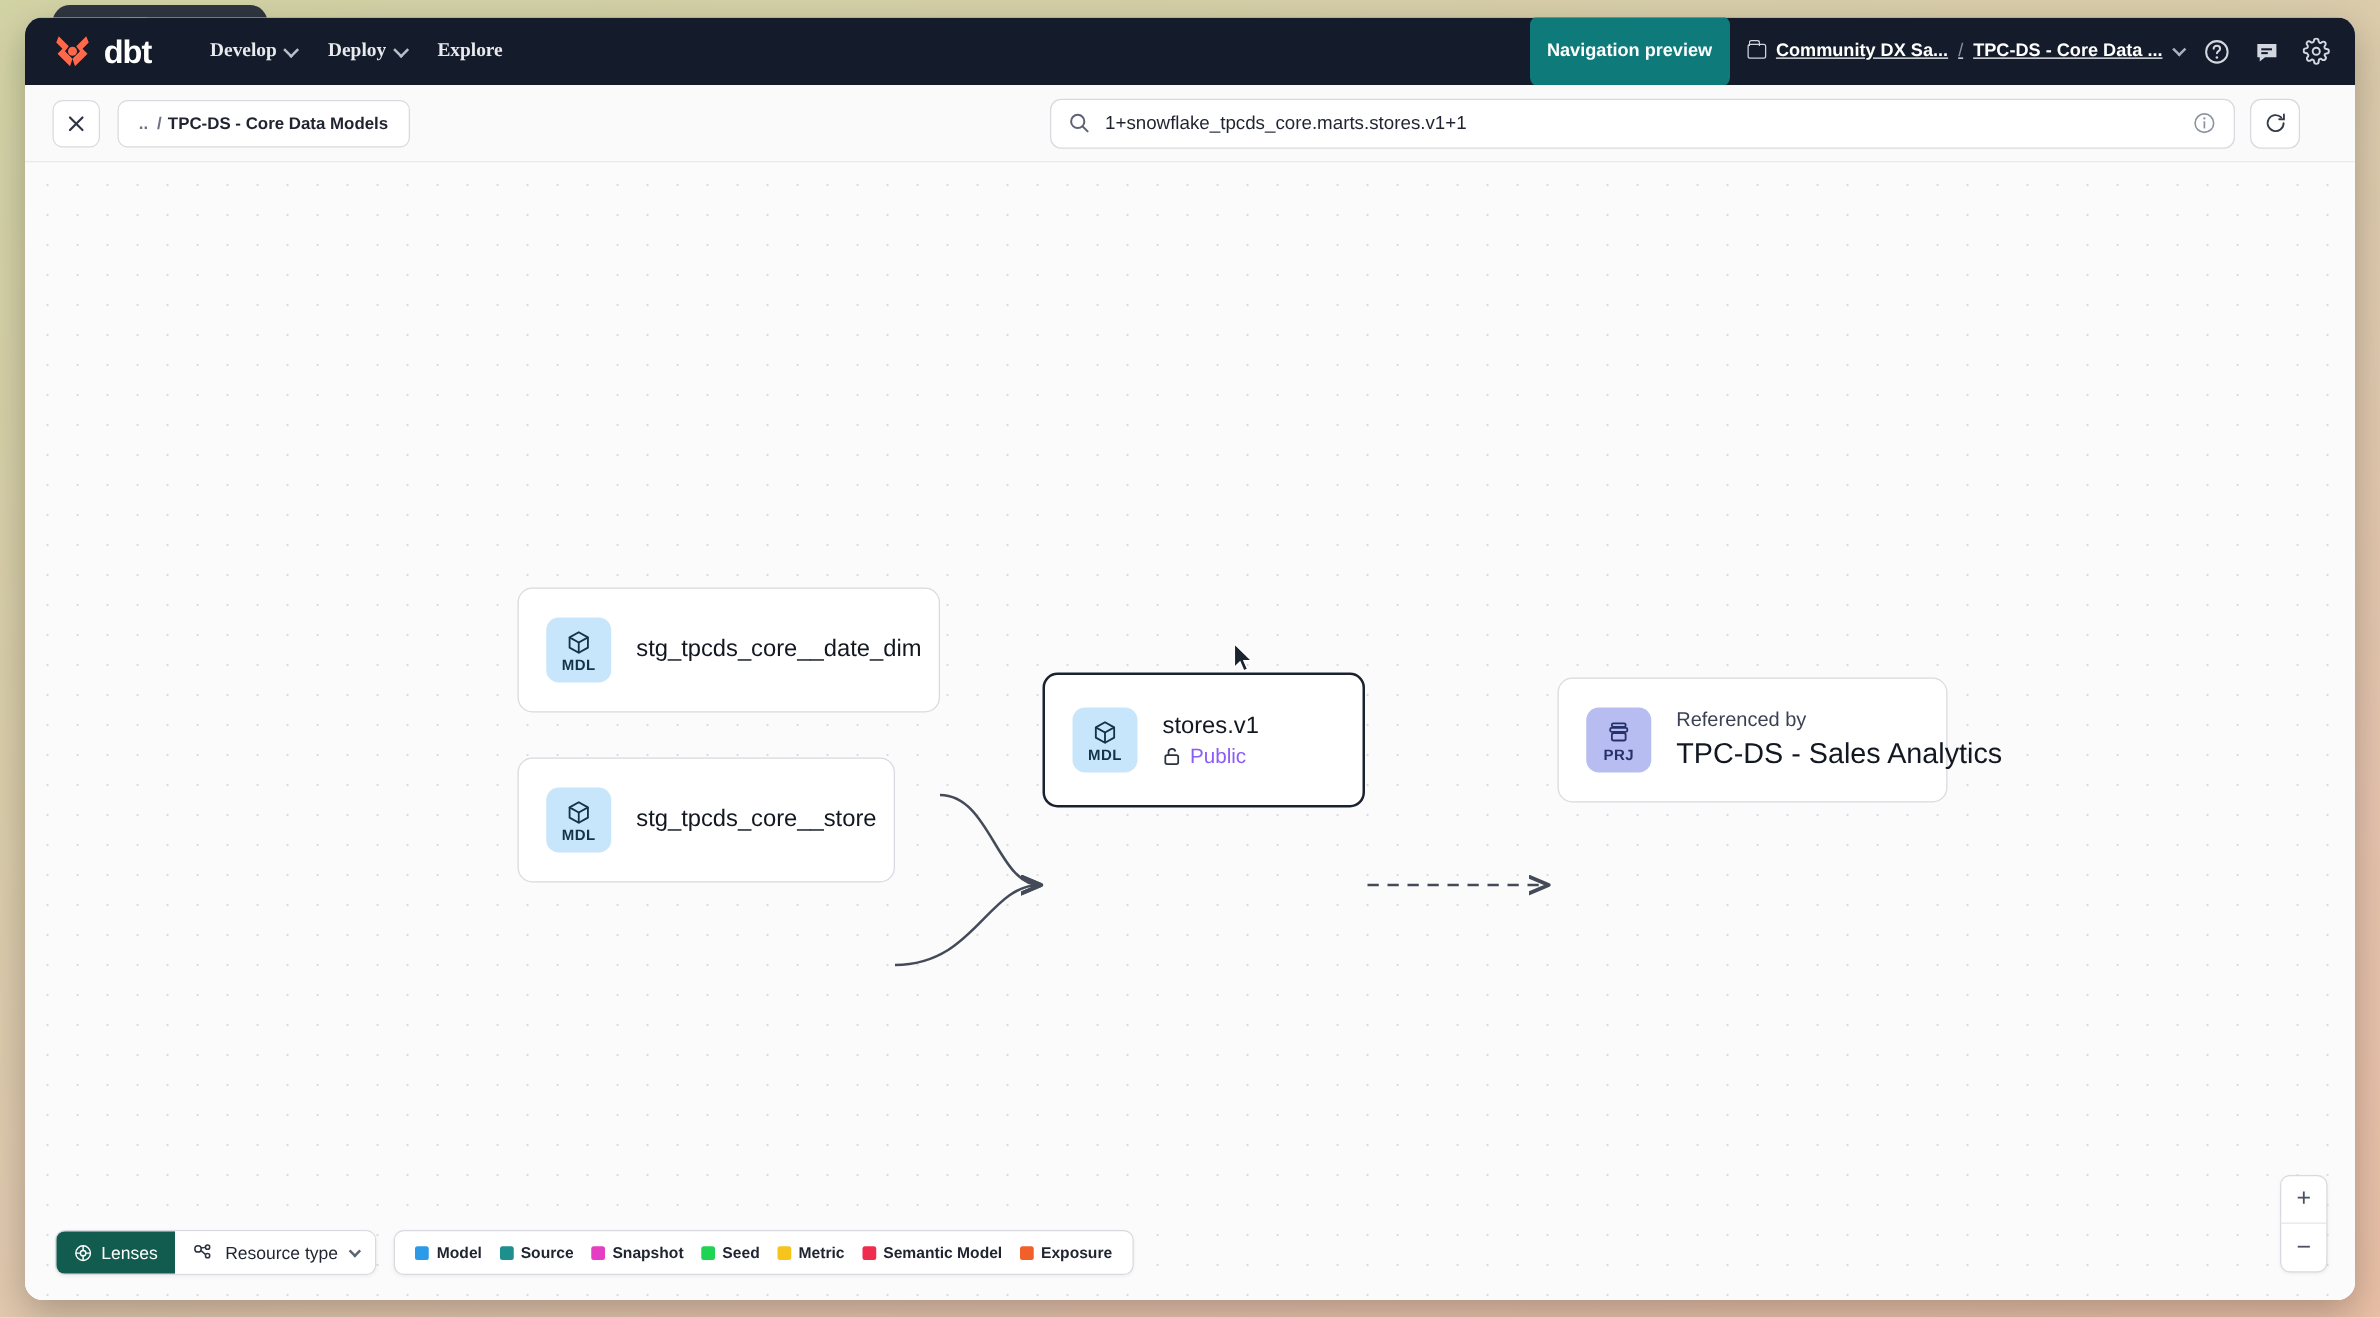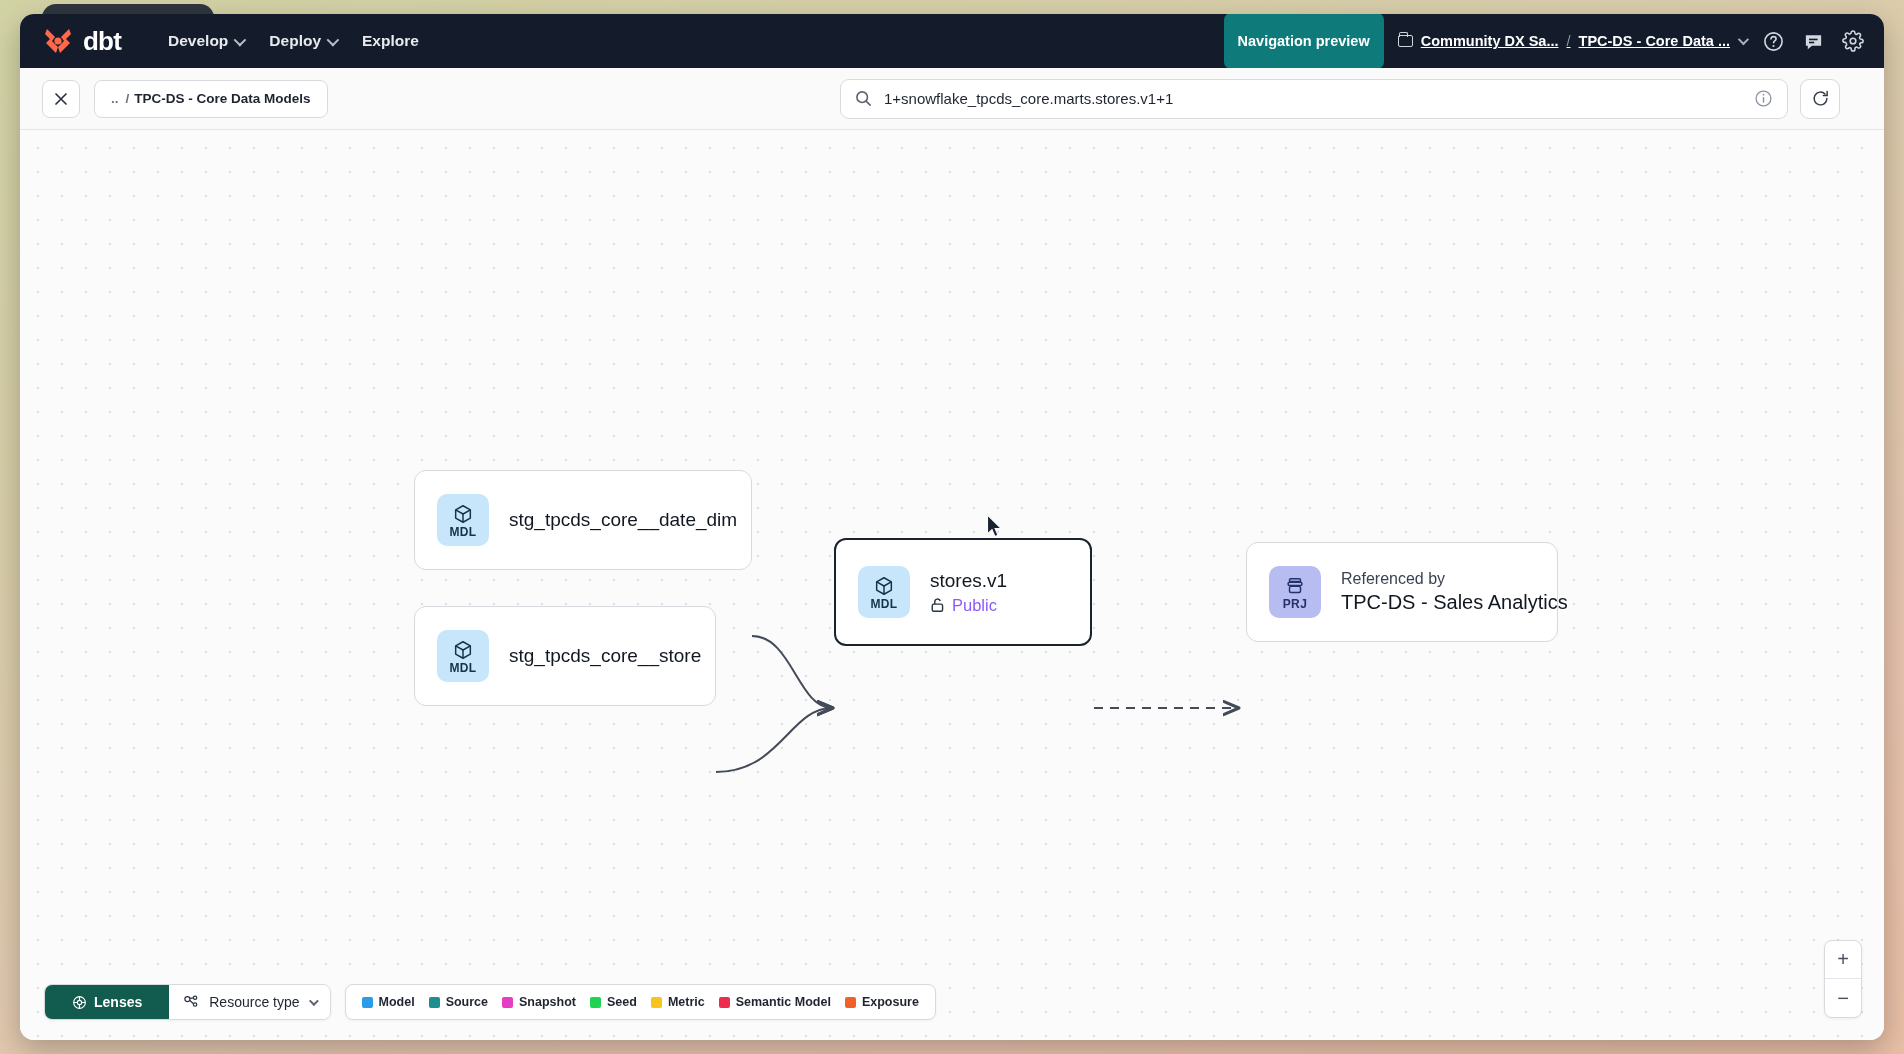--- a/index.html
+++ b/index.html
@@ -57,21 +57,21 @@
     display:flex; align-items:center;
     padding:0 18px 0 12px;
     position:relative;
   }
   .brand{ display:flex; align-items:center; gap:9px; margin-left:10px; margin-right:34px;}
   .brand .logo{ width:32px;height:32px; }
   .brand .word{ color:#fff; font-size:26px; font-weight:700; letter-spacing:-.8px; }
   .navitem{
     color:#e8eaee; font-size:15.5px; font-weight:600;
     display:flex; align-items:center; gap:6px;
-    padding:7px 13px; border-radius:6px; cursor:pointer;
+    padding:7px 13px; border-radius:6px; cursor:pointer;font-family:Liberation Serif, serif;
   }
   .chev{ width:9px;height:9px; border-right:2px solid #b9bfca; border-bottom:2px solid #b9bfca;
          transform:rotate(45deg) translateY(-2px); }
   .nav-right{ margin-left:auto; display:flex; align-items:center; gap:14px; }
   .navpreview{
     background:#0f7a7a; color:#fff; font-size:14.5px; font-weight:600;
     padding:20px 14px; border-radius:7px; cursor:pointer; white-space:nowrap;
   }
   .crumbs{ display:flex; align-items:center; gap:8px; color:#fff; font-size:14.5px; font-weight:700;text-decoration:underline;}
   .crumbs .sep{ color:#8a93a3; font-weight:400; }
@@ -148,38 +148,38 @@
     width:52px; height:52px; border-radius:10px;
     display:flex; flex-direction:column; align-items:center; justify-content:center;
     gap:1px; flex:0 0 auto;
   }
   .badge.mdl{ background:#c7e6fb; color:#16324a; }
   .badge.prj{ background:#b7bdf0; color:#26306a; }
   .badge .bl{ font-size:12px; font-weight:700; letter-spacing:.4px; line-height:1;}
   .node .title{ font-size:19px; color:#121821; font-weight:400; white-space:nowrap;}
   .node .sub{ display:flex; align-items:center; gap:7px; font-size:16.5px; color:#8b5cf6; margin-top:4px;}
   .node .eyebrow{ font-size:16px; color:#3a4252; }
-  .node .strong{ font-size:20px; color:#121821; font-weight:400; white-space:nowrap;}
+  .node .strong{ font-size:23px; color:#121821; font-weight:400; white-space:nowrap;}
   .ncol{ display:flex; flex-direction:column; }
 
   
   .bottombar{
     position:absolute; left:24px; bottom:20px;
     display:flex; align-items:center; gap:14px;
     z-index:6;
   }
   .lens-group{
     display:flex; align-items:center; height:36px;
     border:1px solid #d7dade; border-radius:8px; overflow:hidden; background:#fff;
     box-shadow:0 1px 3px rgba(0,0,0,.05);
   }
   .lens-btn{
     background:#125c4f; color:#fff; height:100%;
-    display:flex;align-items:center;gap:7px; padding:0 27px;
-    font-size:14px; font-weight:700; cursor:pointer;
+    display:flex;align-items:center;gap:7px; padding:0 14px;
+    font-size:14px; font-weight:400; cursor:pointer;
   }
   .restype{
     display:flex;align-items:center;gap:9px; padding:0 14px; height:100%;
     font-size:14px; color:#1f2430; cursor:pointer; background:#fff;
   }
   .legend{
     height:36px; background:#fff; border:1px solid #d7dade; border-radius:8px;
     display:flex; align-items:center; gap:14px; padding:0 16px;
     box-shadow:0 1px 3px rgba(0,0,0,.05);
   }

